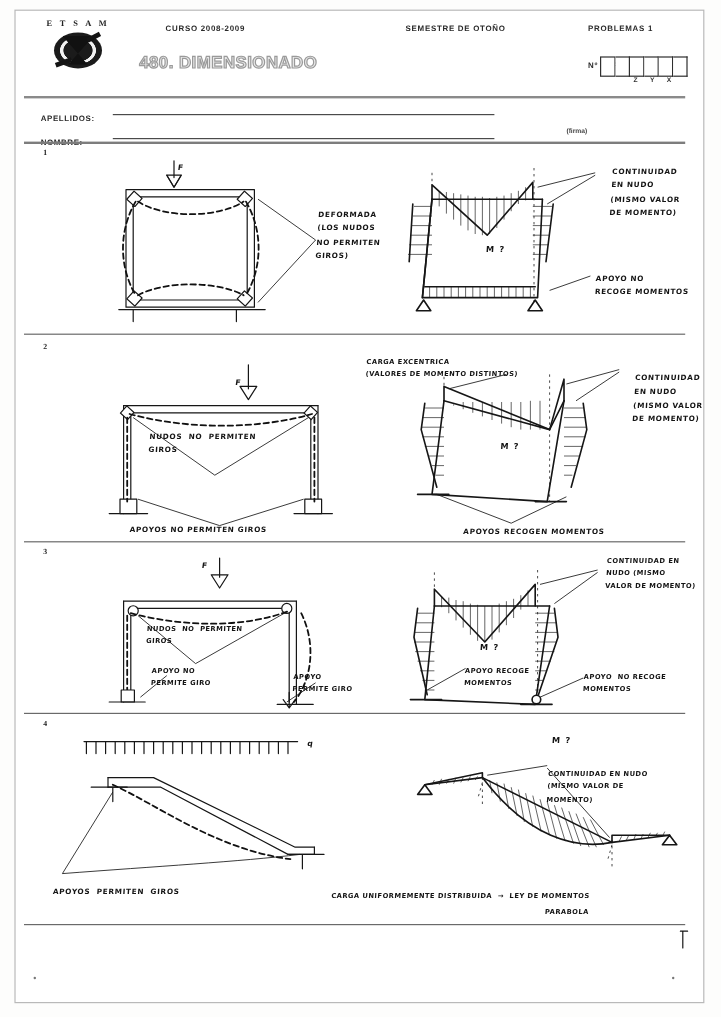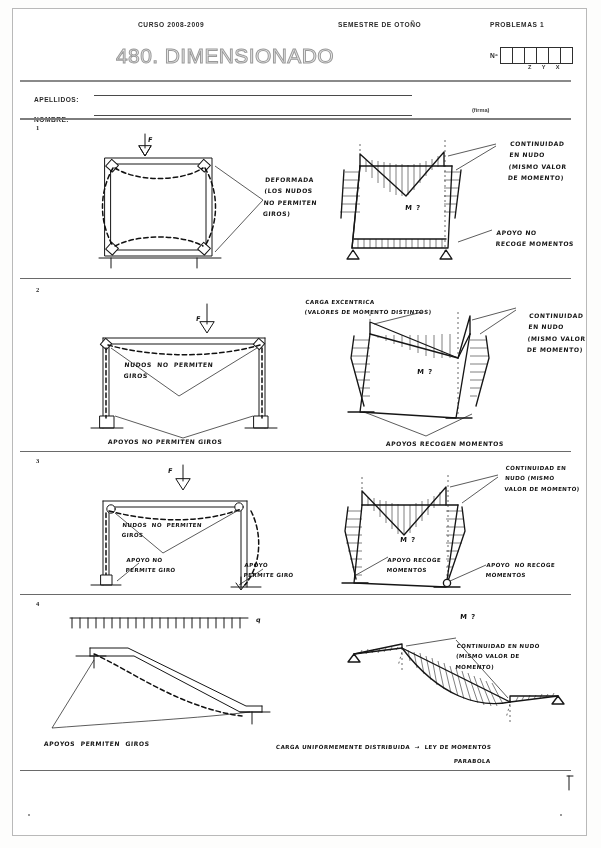--- a/index.html
+++ b/index.html
@@ -55,21 +55,21 @@
   }
   .logo-slash2{
     position:absolute;left:4px;top:24px;width:14px;height:4px;background:#141414;
     transform:rotate(-20deg);
   }
   .h-lbl{
     position:absolute;font-size:6.6px;font-weight:700;letter-spacing:.6px;color:#2a2a2a;
   }
   .h-title{
     position:absolute;left:96px;top:30px;
-    font-size:21px;font-weight:400;letter-spacing:.4px;
+    font-size:14px;font-weight:700;letter-spacing:.4px;
     color:#e9e9e9;
     -webkit-text-stroke:1px #9a9a9a;
     font-family:"Liberation Sans",sans-serif;
   }
   .expbox{position:absolute;left:480px;top:33px;display:flex;}
   .expbox i{
     display:block;width:11px;height:15px;border:1px solid #2f2f2f;
     border-left:none;background:#fff;
   }
   .expbox i:first-child{border-left:1px solid #2f2f2f;}
@@ -113,20 +113,29 @@
 </style>
 </head>
 <body>
 
 <div class="page">
 <div class="scanframe"></div>
 <div class="inner">
 
   <div class="hdr">
 
+    <div class="etsam-wrap">
+      <div class="etsam-txt">E T S A M</div>
+      <div class="etsam-logo">
+        <div class="logo-ell"></div>
+        <div class="logo-bow"></div>
+        <div class="logo-slash"></div>
+        <div class="logo-slash2"></div>
+      </div>
+    </div>
 
     <div class="h-lbl" style="left:118px;top:7px;">CURSO 2008-2009</div>
     <div class="h-lbl" style="left:318px;top:7px;">SEMESTRE DE OTOÑO</div>
     <div class="h-lbl" style="left:470px;top:7px;">PROBLEMAS   1</div>
 
     <div class="h-title">480. DIMENSIONADO</div>
 
     <div class="h-lbl" style="left:470px;top:38px;">Nº EXP.</div>
     <div class="expbox">
       <i></i>

